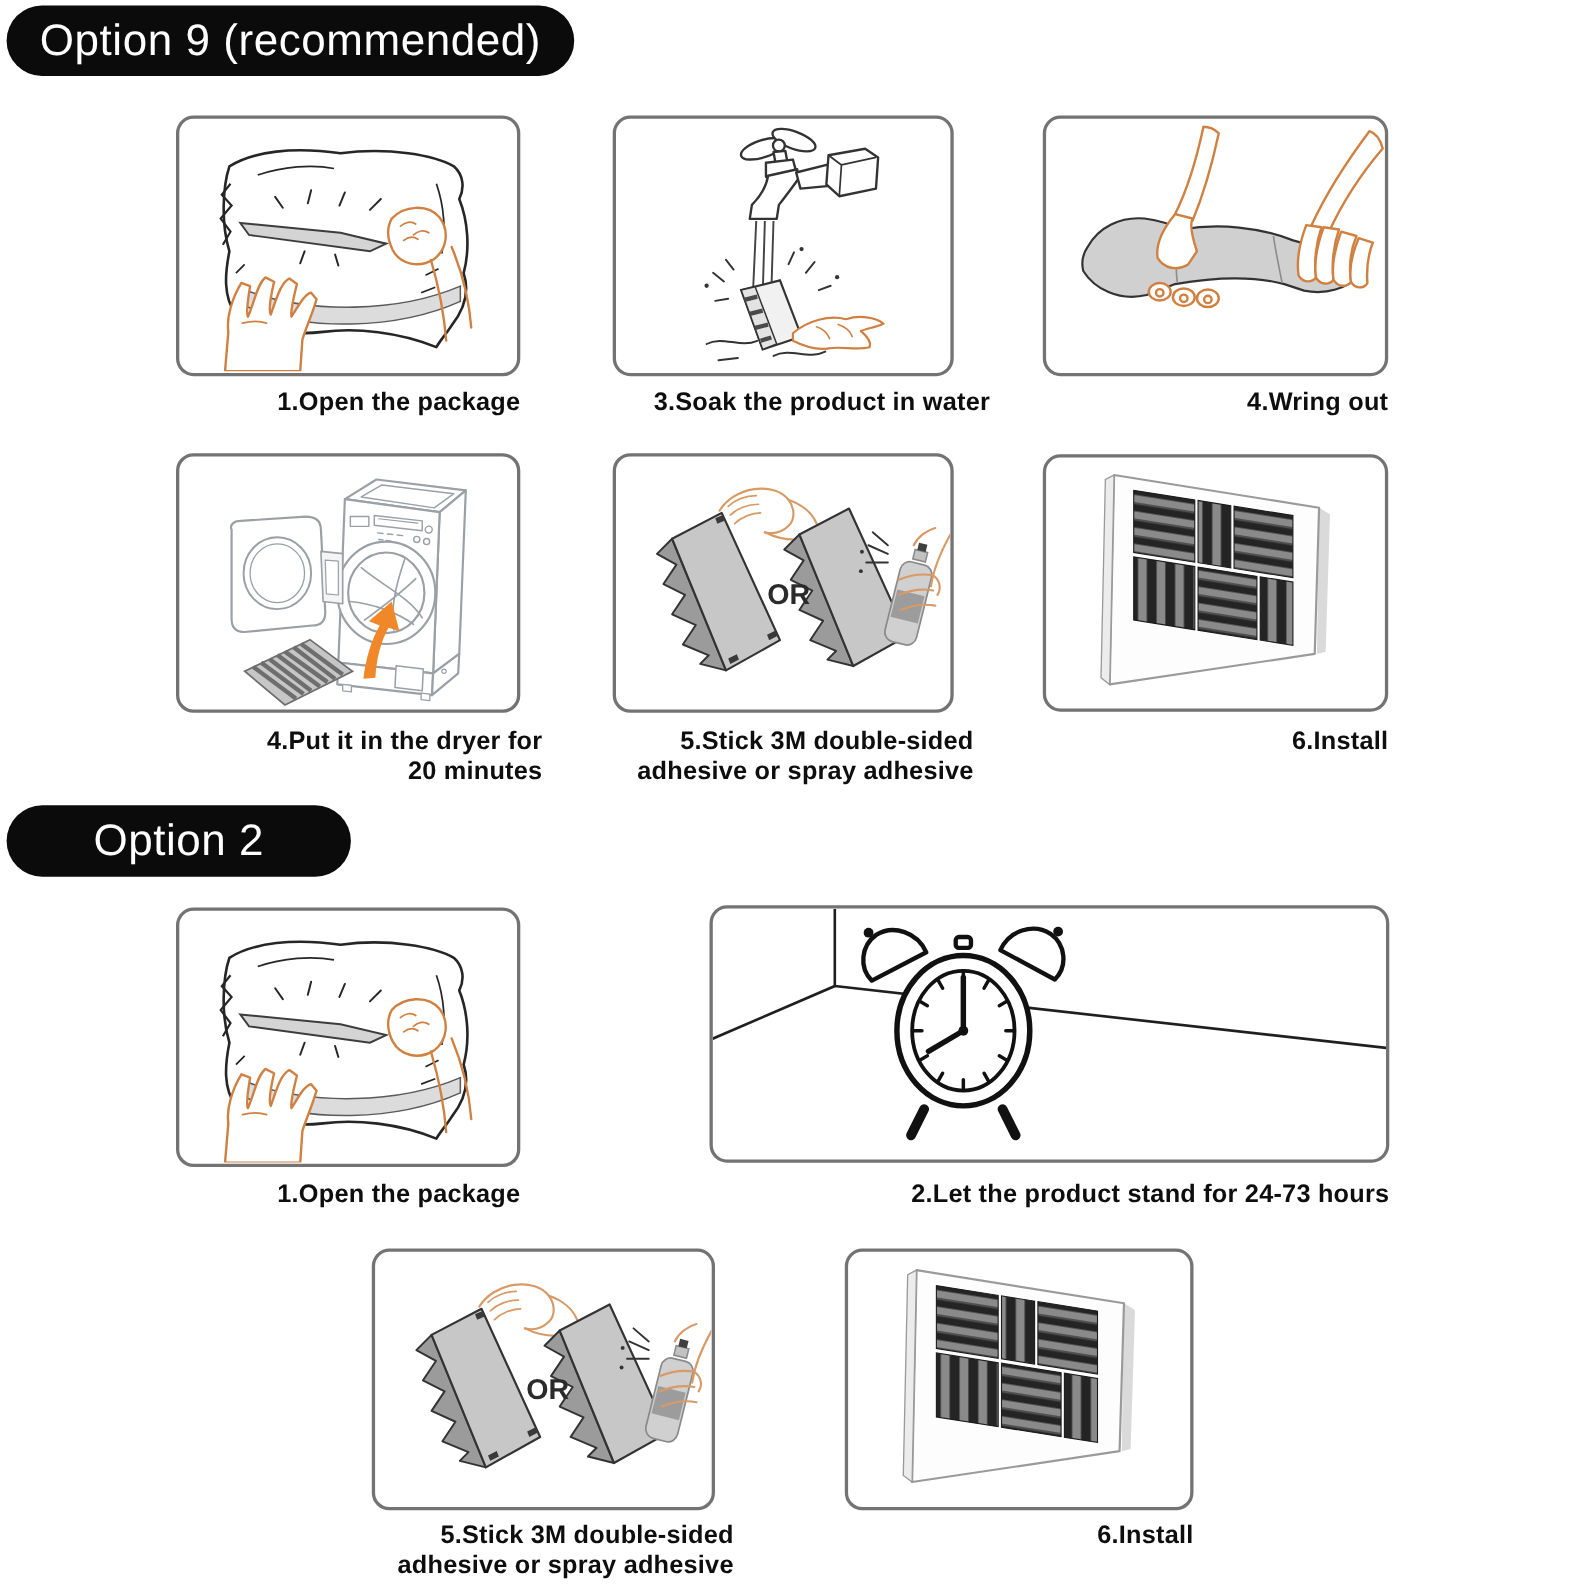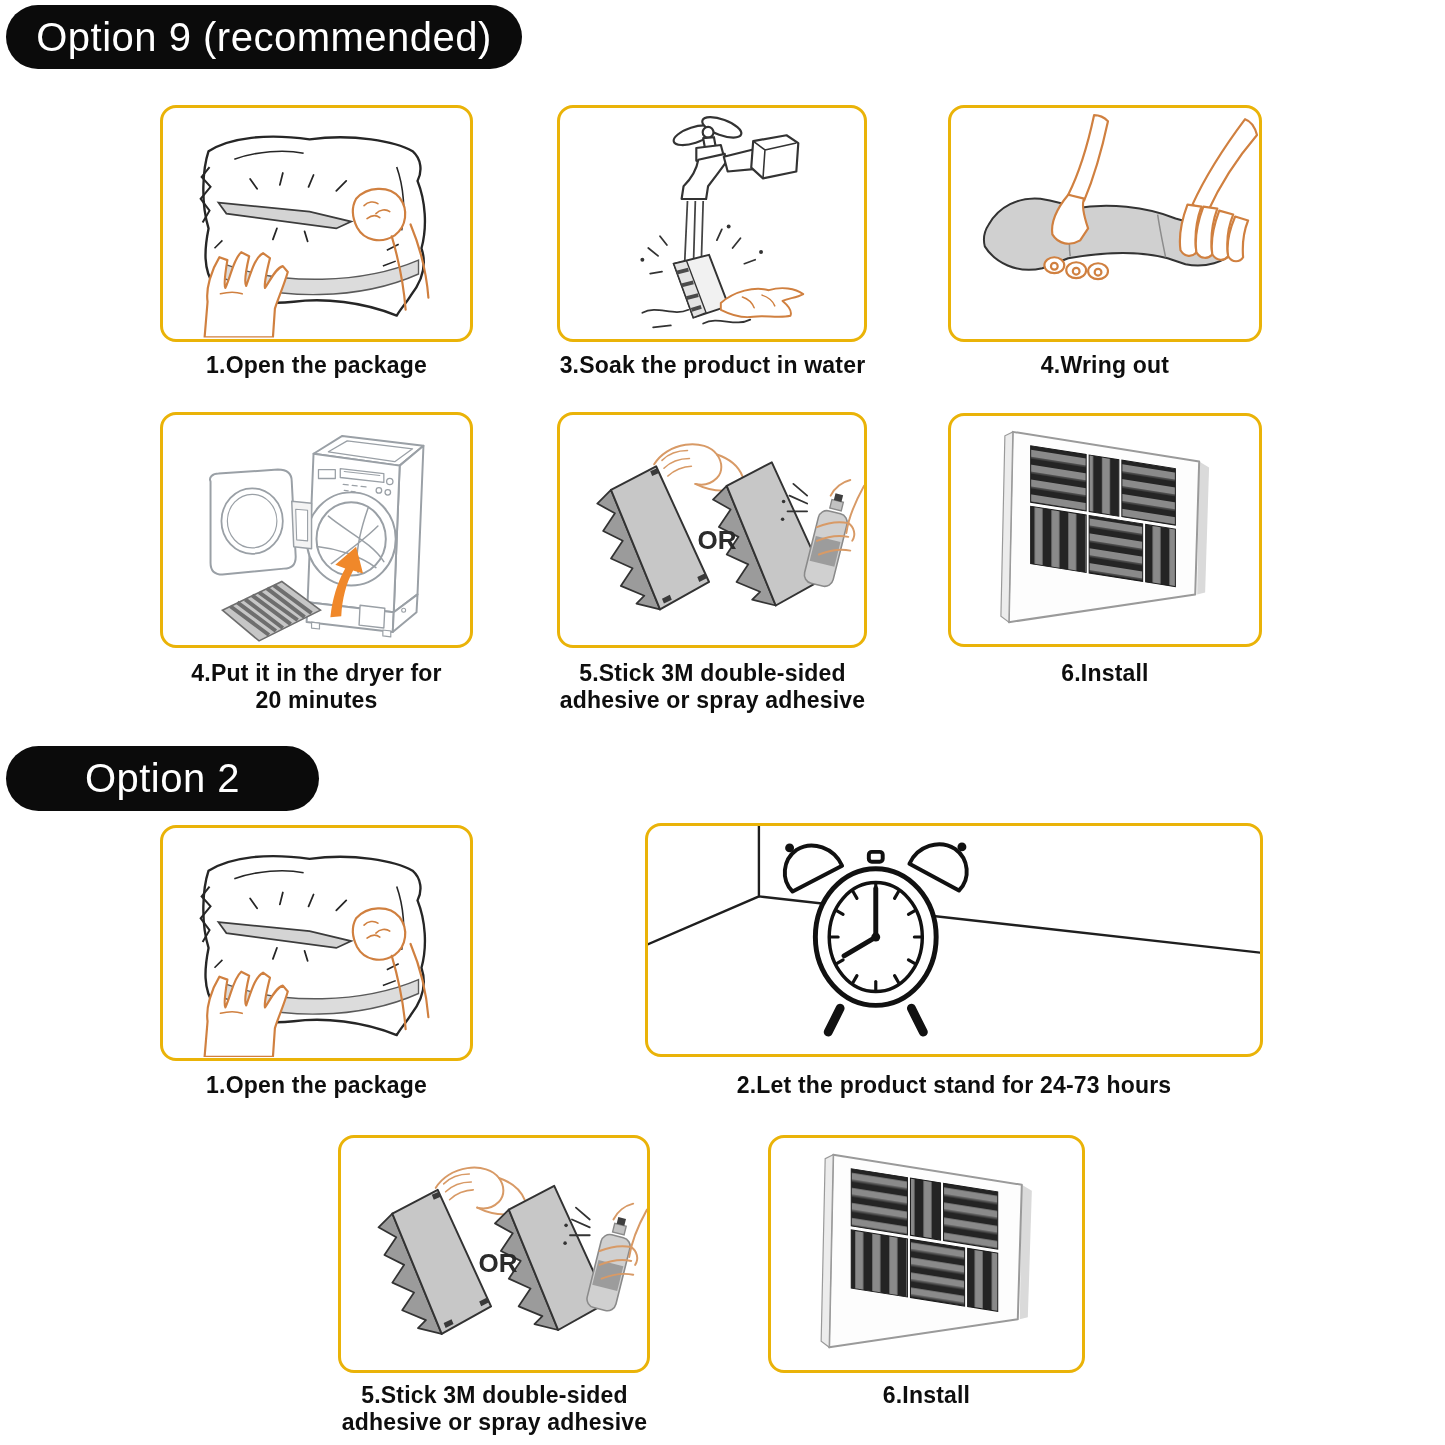--- a/index.html
+++ b/index.html
@@ -1,25 +1,25 @@
 <!DOCTYPE html>
 <html><head>
 <meta charset="utf-8">
 <style>
   html,body{margin:0;padding:0;background:#fff;}
   .canvas{position:relative;width:1445px;height:1445px;background:#ffffff;
           font-family:"Liberation Sans",sans-serif;overflow:hidden;}
   .badge{position:absolute;background:#0b0b0b;color:#ffffff;border-radius:34px;
          display:flex;align-items:center;justify-content:center;
          font-size:40px;letter-spacing:.5px;}
-  .frame{position:absolute;background:#fff;border:3px solid #eab308;
+  .frame{position:absolute;background:#fff;border:3px solid #737373;
          border-radius:16px;box-sizing:border-box;overflow:hidden;}
   .art{position:absolute;left:0;top:0;width:100%;height:100%;display:block;}
   .caption{position:absolute;color:#0e0e0e;font-weight:bold;font-size:23px;
-           line-height:27px;text-align:center;white-space:pre-line;letter-spacing:.2px;}
+           line-height:27px;text-align:right;white-space:pre-line;letter-spacing:.2px;}
   .or{position:absolute;font-weight:bold;font-size:26px;color:#2b2b2b;width:44px;text-align:center;}
   .defs-holder{position:absolute;width:0;height:0;overflow:hidden;}
 </style>
 </head>
 <body>
 
 <div class="canvas">
 
   <div class="defs-holder">
   <svg width="0" height="0">
@@ -256,21 +256,21 @@
   <div class="caption" style="left:540px;top:660px;width:345px;">5.Stick 3M double-sided
 adhesive or spray adhesive</div>
 
   <div class="frame" style="left:948px;top:413px;width:314px;height:234px;">
     <svg class="art" viewBox="0 0 310 230">
         <use href="#sym-install"></use>
       </svg>
   </div>
   <div class="caption" style="left:948px;top:660px;width:314px;">6.Install</div>
 
-  <div class="badge" style="left:6px;top:732px;width:313px;height:65px;margin-top:14px;">Option 2</div>
+  <div class="badge" style="left:6px;top:732px;width:313px;height:65px;">Option 2</div>
 
   <div class="frame" style="left:160px;top:825px;width:313px;height:236px;">
     <svg class="art" viewBox="0 0 310 230">
         <use href="#sym-open-package"></use>
       </svg>
   </div>
   <div class="caption" style="left:160px;top:1072px;width:313px;">1.Open the package</div>
 
   <div class="frame" style="left:645px;top:823px;width:618px;height:234px;">
     <svg class="art" viewBox="0 0 618 230">

